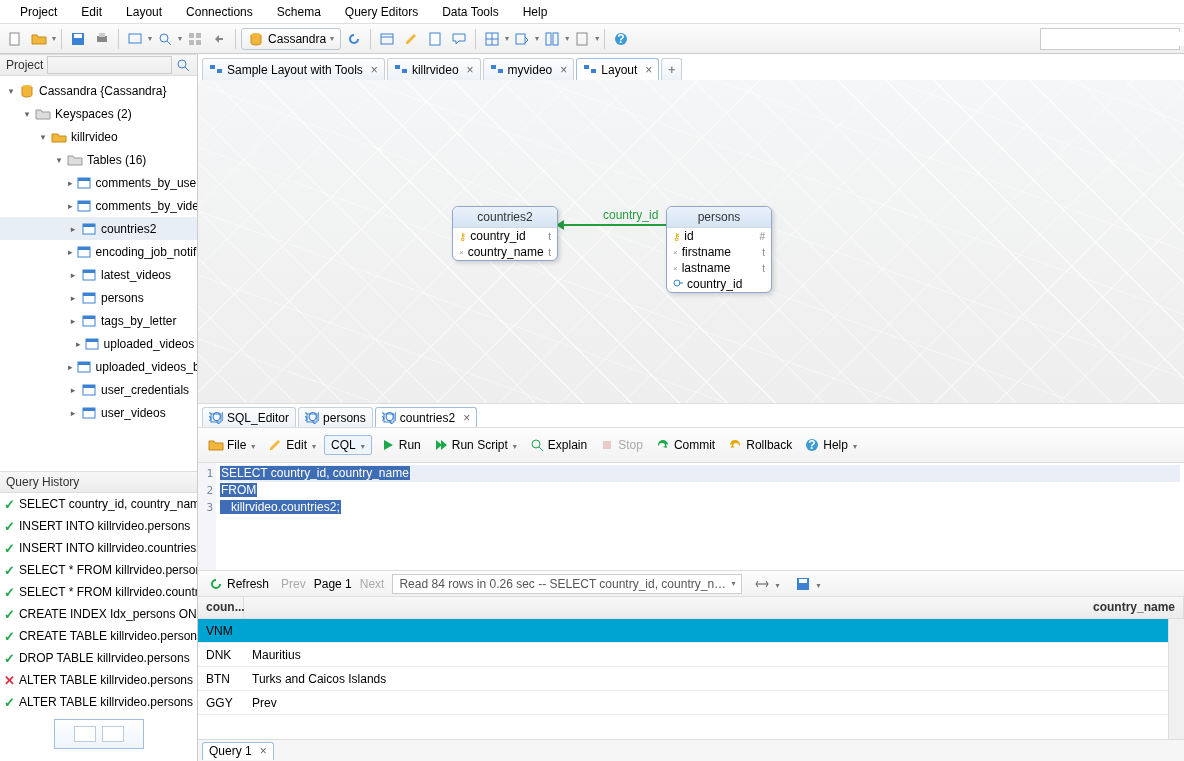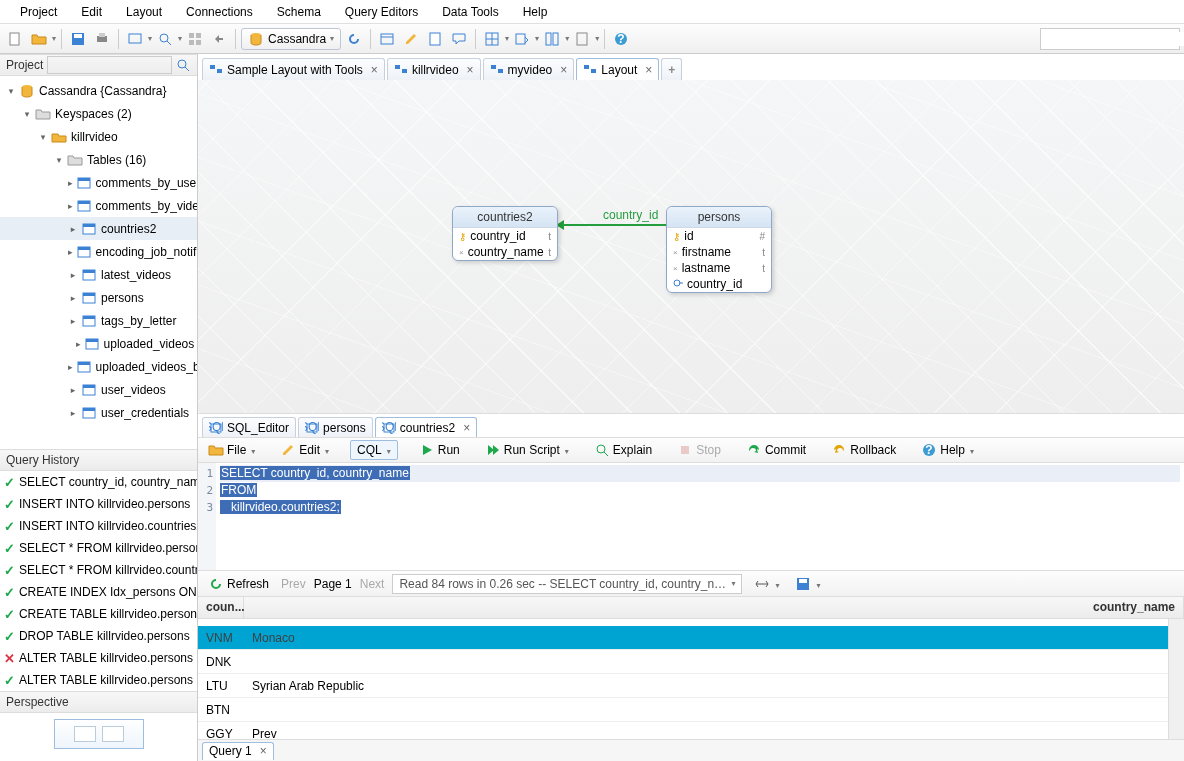--- a/index.html
+++ b/index.html
@@ -43,37 +43,37 @@
 .entity { position: absolute; width: 106px; border: 1px solid #8fa8c9; border-radius: 6px; box-shadow: 2px 2px 4px rgba(0,0,0,.15); background:#fff; }
 .entity .eh { background: linear-gradient(#eaf2fb,#d5e4f3); text-align: center; padding: 3px 0; border-bottom: 1px solid #cfd9e6; border-radius: 6px 6px 0 0; color:#2a4;color:#333;}
 .entity .ecol { display: flex; align-items: center; padding: 1px 6px; gap: 4px; }
 .entity .ecol .t { margin-left: auto; color: #888; font-size: 10px; }
 .key-icon { color: #e5a400; font-size: 10px; }
 .dot-icon { color: #999; font-size: 8px; }
 .rel-label { position: absolute; color: #249e3d; font-size: 12px; }
 .rel-line { position: absolute; height: 2px; background: #249e3d; }
 .rel-arrow { position:absolute; width:0;height:0;border-top:5px solid transparent;border-bottom:5px solid transparent;border-right:8px solid #249e3d;}
 .bottom-tabs { height: 24px; display: flex; align-items: flex-end; padding: 2px 4px 0 4px; gap: 2px; background: #fff; border-top: 1px solid #ddd;}
-.qtoolbar { height: 26px; display: flex; align-items: center; padding: 0 6px; gap: 17px; background: linear-gradient(#fdfdfd,#f2f2f2); border-top:1px solid #ddd; border-bottom:1px solid #ddd;}
+.qtoolbar { height: 36px; display: flex; align-items: center; padding: 0 6px; gap: 4px; background: linear-gradient(#fdfdfd,#f2f2f2); border-top:1px solid #ddd; border-bottom:1px solid #ddd;}
 .qbtn { display: inline-flex; align-items: center; height: 20px; padding: 0 4px; gap: 3px; border-radius: 2px; }
 .qbtn.cql { border:1px solid #9fbdde; background:#eef5fc; padding:0 6px;text-align:center;}
 .qbtn .caret::after{content:"▾"; font-size:8px; color:#777; margin-left:2px;}
 .editor { height: 108px; display: flex; border-bottom: 1px solid #ddd; background:#fff;}
 .gutter { width: 18px; background: #f3f5f8; text-align: right; padding: 2px 3px; color: #7a8aa3; font-family: Consolas, monospace; font-size: 11px; line-height: 17px;}
 .code { flex: 1; padding: 2px 4px; font-family: Consolas, monospace; font-size: 12px; line-height: 17px; white-space: pre; }
 .code .sel { background: #3e6db5; color: #fff; padding: 0 1px; }
 .code .hl { background: #e9eef7; display: inline-block; width: 100%; }
 .rtoolbar { height: 26px; display: flex; align-items: center; padding: 0 6px; gap: 8px; background: linear-gradient(#fdfdfd,#f2f2f2); border-bottom:1px solid #ddd;}
 .rtoolbar .msg { flex: 0 0 350px; height: 20px; border: 1px solid #ccc; background: #fff; padding: 0 6px; display: flex; align-items: center; color: #555; overflow:hidden; white-space:nowrap;}
 .grid-head { height: 22px; display: flex; background: linear-gradient(#f7f7f7,#ececec); border-bottom: 1px solid #ddd; text-align: right;}
 .grid-head .gh { border-right: 1px solid #ddd; padding: 3px 8px; font-weight: bold; color:#333;}
 .grid-rows { flex: 0 0 120px; overflow: hidden; position:relative;}
 .gr { display: flex; height: 24px; align-items: center; border-bottom: 1px solid #eee;}
 .gr .gc { padding: 0 8px; overflow:hidden; white-space:nowrap;}
-.gr.sel { background: #00a4d3; color: #404040; margin-top: 7px; }
+.gr.sel { background: #00a4d3; color: #000000; }
 .w-coun { width: 46px; }
 .w-name { flex: 1; }
 .scrollbar { position:absolute; right:0; top:0; bottom:0; width:16px; background:#f0f0f0; border-left:1px solid #ddd;}
 .footer-tabs { height: 22px; display: flex; align-items:center; padding: 0 4px; background: #f6f6f6; border-top:1px solid #ddd;}
 .svg-ico{width:16px;height:16px;}
 .disabled{color:#aaa;}
 .persp-body{display:flex;justify-content:center;padding-top:6px;}
 .persp-thumb{width:90px;height:30px;border:1px solid #9fbdde;background:linear-gradient(#fff,#eef5fc);display:flex;gap:6px;justify-content:center;align-items:center;}
 .persp-thumb div{width:22px;height:16px;border:1px solid #bcd;background:#fff;}
 </style>
@@ -365,31 +365,31 @@
             <span>uploaded_videos_by_jobid</span>
           </div>
           <div class="node" style="padding-left:68px">
             <span class="expander"></span>
             <span class="ti">
               <svg class="svg-ico" viewBox="0 0 16 16">
                 <rect x="2" y="3" width="12" height="10" fill="#fff" stroke="#3b82d4"></rect>
                 <rect x="2" y="3" width="12" height="3" fill="#3b82d4"></rect>
               </svg>
             </span>
+            <span>user_credentials</span>
+          </div>
+          <div class="node" style="padding-left:68px">
+            <span class="expander"></span>
+            <span class="ti">
+              <svg class="svg-ico" viewBox="0 0 16 16">
+                <rect x="2" y="3" width="12" height="10" fill="#fff" stroke="#3b82d4"></rect>
+                <rect x="2" y="3" width="12" height="3" fill="#3b82d4"></rect>
+              </svg>
+            </span>
             <span>user_videos</span>
-          </div>
-          <div class="node" style="padding-left:68px">
-            <span class="expander"></span>
-            <span class="ti">
-              <svg class="svg-ico" viewBox="0 0 16 16">
-                <rect x="2" y="3" width="12" height="10" fill="#fff" stroke="#3b82d4"></rect>
-                <rect x="2" y="3" width="12" height="3" fill="#3b82d4"></rect>
-              </svg>
-            </span>
-            <span>user_credentials</span>
           </div>
         </div>
     </div>
 
     <div class="panel-head">
         <span>Query History</span>
       </div>
     <div class="history" id="hist">
         <div class="hist-row">
           <span class="ck">✓</span>
@@ -426,23 +426,20 @@
         <div class="hist-row">
           <span class="ck fail">✕</span>
           <span>ALTER TABLE killrvideo.persons</span>
         </div>
         <div class="hist-row">
           <span class="ck">✓</span>
           <span>ALTER TABLE killrvideo.persons</span>
         </div>
       </div>
 
-    <div class="panel-head">
-        <span>Perspective</span>
-      </div>
     <div class="persp persp-body">
       <div class="persp-thumb">
           <div></div>
           <div></div>
         </div>
     </div>
   </div>
 
   <div class="right">
     <div class="tabs" id="layout-tabs">
@@ -675,31 +672,28 @@
     </div>
 
     <div class="grid-head">
       <div class="gh w-coun">coun...</div>
       <div class="gh w-name">country_name</div>
     </div>
     <div class="grid-rows" id="grid">
       <div class="scrollbar"></div>
     <div class="gr sel">
           <div class="gc w-coun">VNM</div>
-          <div class="gc w-name">Monaco</div>
         </div>
         <div class="gr">
           <div class="gc w-coun">DNK</div>
-        </div>
-        <div class="gr">
-          <div class="gc w-coun">LTU</div>
-          <div class="gc w-name">Syrian Arab Republic</div>
+          <div class="gc w-name">Mauritius</div>
         </div>
         <div class="gr">
           <div class="gc w-coun">BTN</div>
+          <div class="gc w-name">Turks and Caicos Islands</div>
         </div>
         <div class="gr">
           <div class="gc w-coun">GGY</div>
           <div class="gc w-name">Prev</div>
         </div>
       </div>
 
     <div class="footer-tabs">
       <span class="tab active" style="height:18px">
           <span>Query 1</span>

